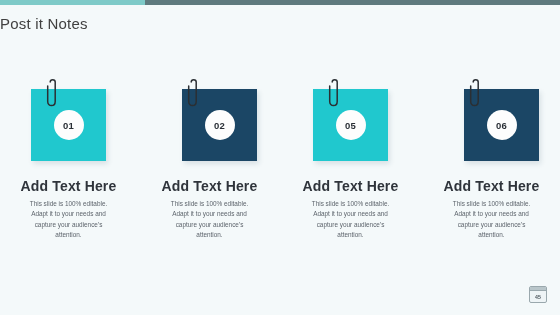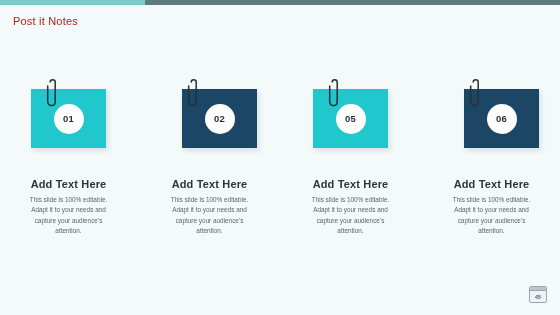--- a/index.html
+++ b/index.html
@@ -36,26 +36,26 @@
   }
   .topbar-right {
     flex: 1;
     height: 100%;
     background: #5f7a7e;
   }
 
   
   .title {
     position: absolute;
-    left: 13px;
+    left: 0;
     top: 15px;
-    font-size: 11px;
+    font-size: 15px;
     font-weight: 400;
     letter-spacing: 0.2px;
-    color: #b91c1c;
+    color: #404040;
     white-space: nowrap;
   }
 
   
   .cards {
     position: absolute;
     left: 0;
     top: 85px;
     width: 560px;
     display: flex;
@@ -75,21 +75,21 @@
     position: relative;
     width: 75px;
     height: 75px;
     margin-left: 0;
   }
   .note {
     position: absolute;
     left: 0;
     top: 4px;
     width: 75px;
-    height: 59px;
+    height: 72px;
     box-shadow: 2px 3px 5px rgba(40,70,95,0.13);
   }
   .note.teal  { background: #20c8ce; }
   .note.navy  { background: #1b4665; margin-left: 10px; }
 
   .badge {
     position: absolute;
     left: 50%;
     top: 50%;
     transform: translate(-50%, -50%);
@@ -114,21 +114,21 @@
     height: 30px;
   }
 
   
   .text-block {
     margin-top: 18px;
     width: 105px;
     text-align: center;
   }
   .head {
-    font-size: 11px;
+    font-size: 14px;
     font-weight: 700;
     color: #2f343b;
     letter-spacing: 0.15px;
     margin-bottom: 5px;
   }
   .body {
     font-size: 6.4px;
     line-height: 1.62;
     color: #5d646c;
     padding: 0 6px;

